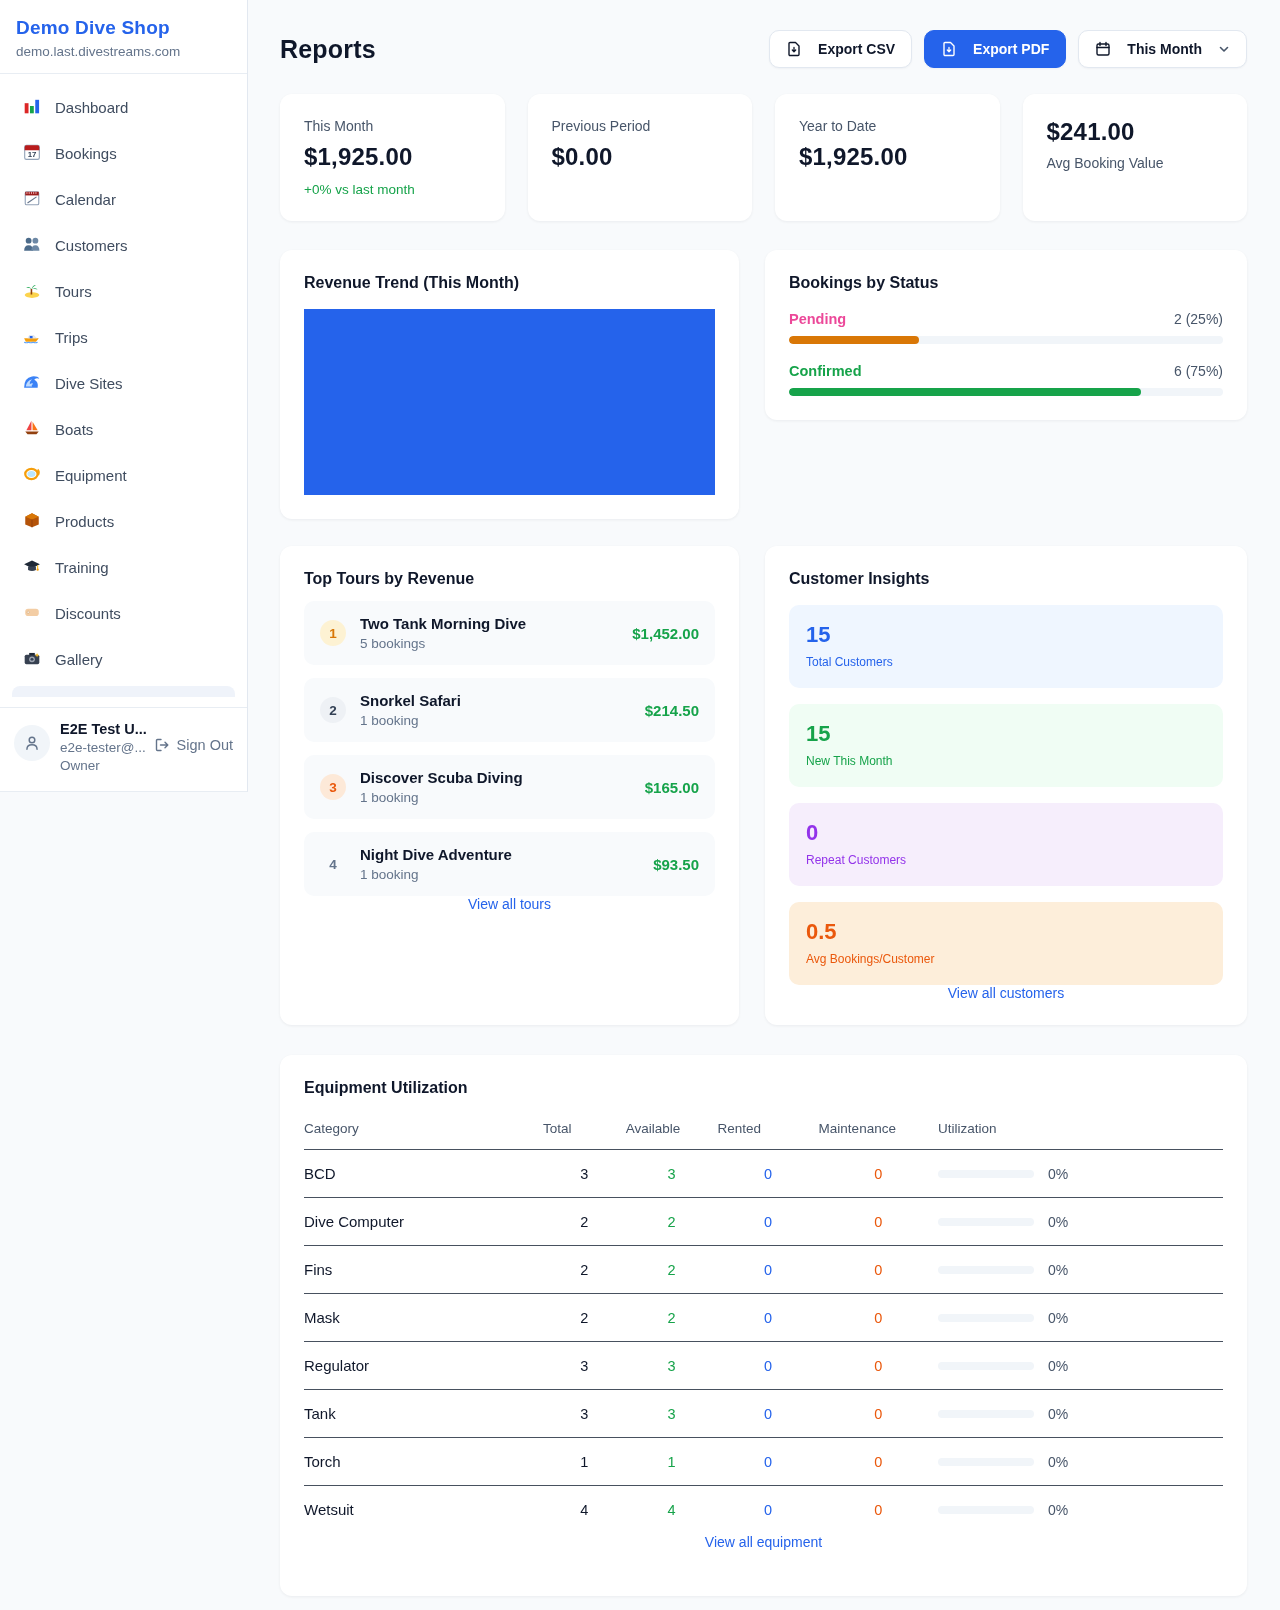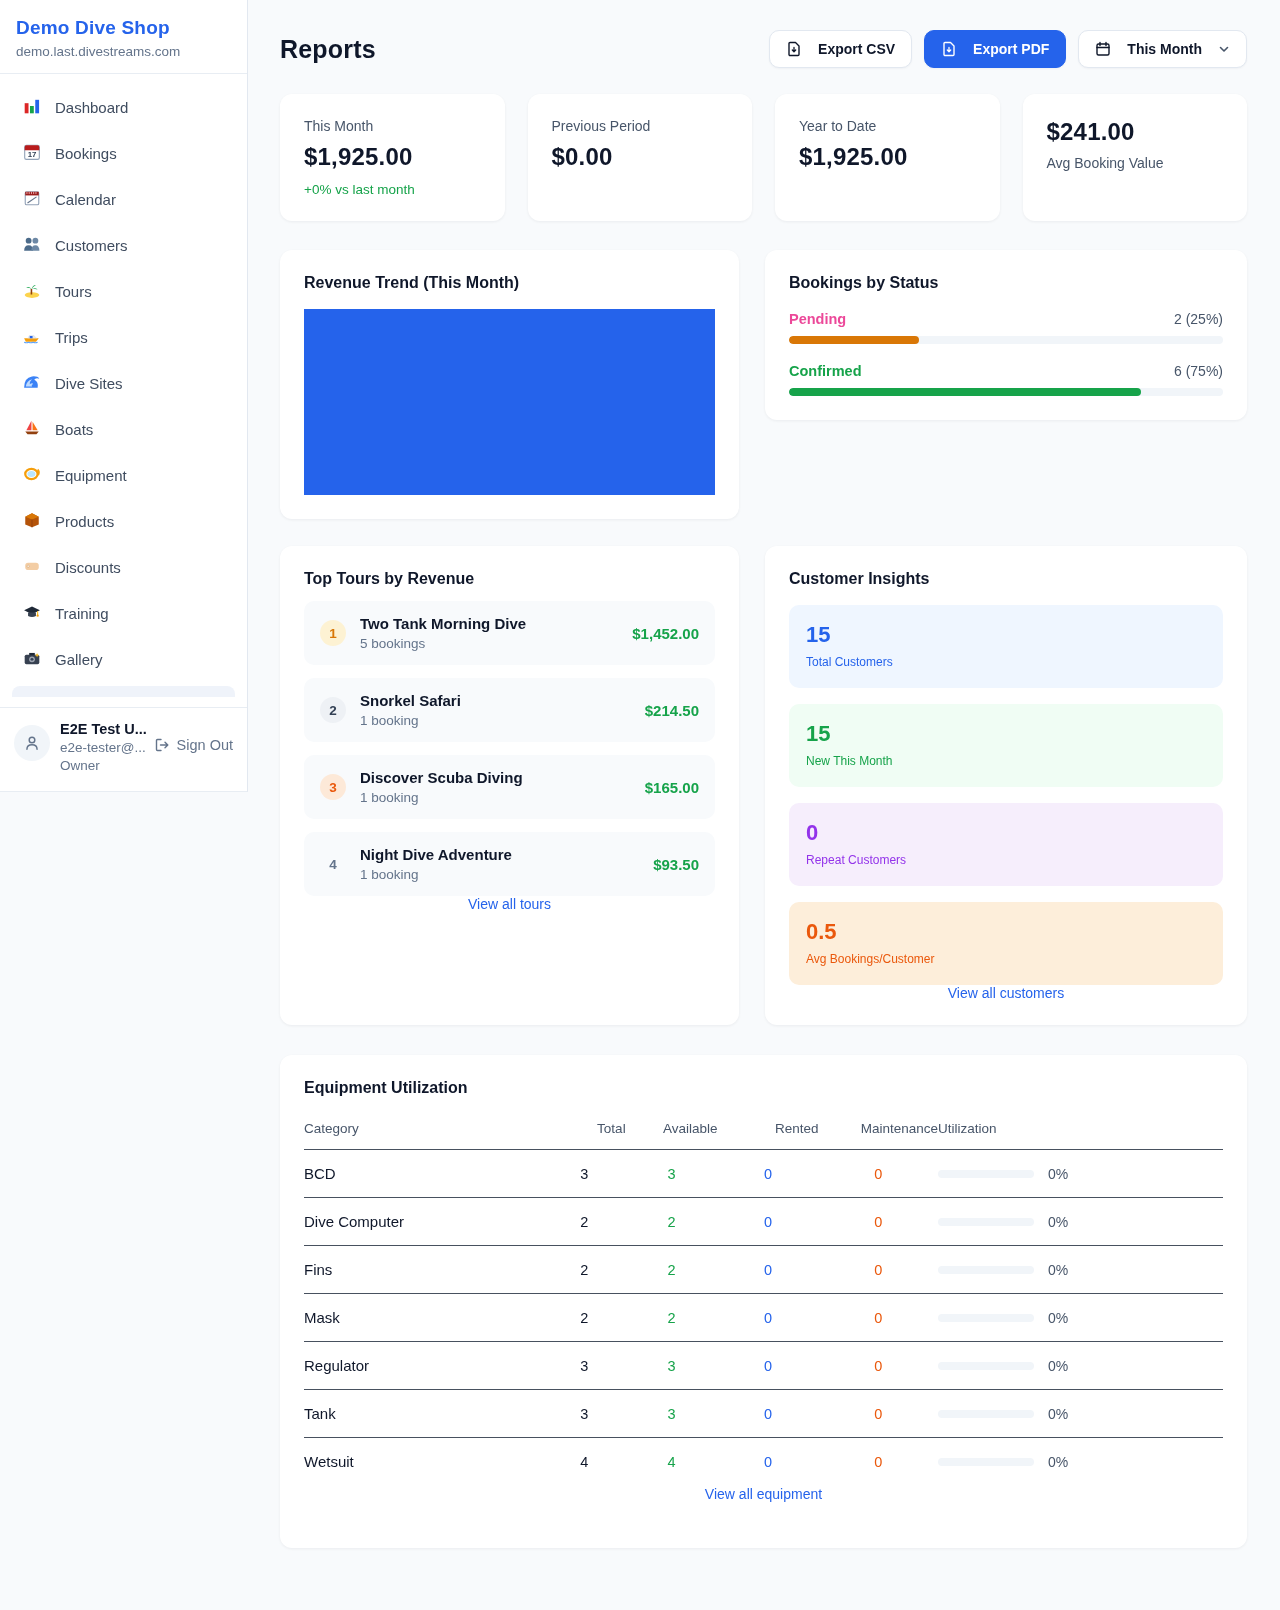--- a/index.html
+++ b/index.html
@@ -88,21 +88,21 @@
   .tile { border-radius:10px; padding:17px 17px 19px; }
   .tile-value { font-size:22px; font-weight:800; }
   .tile-label { font-size:12px; margin-top:7px; }
   .tile.blue { background:#eff6ff; } .tile.blue .tile-value,.tile.blue .tile-label { color:#2563eb; }
   .tile.green { background:#f0fdf4; } .tile.green .tile-value,.tile.green .tile-label { color:#16a34a; }
   .tile.purple { background:#f6eefc; } .tile.purple .tile-value,.tile.purple .tile-label { color:#9333ea; }
   .tile.orange { background:#fdeeda; } .tile.orange .tile-value,.tile.orange .tile-label { color:#ea580c; }
   
   .equip-card { margin-top:30px; padding-bottom:46px; }
   table.equip { width:100%; border-collapse:collapse; margin-top:14px; }
-  .equip th { font-size:13.5px; font-weight:400; color:#475569; padding:10px 0 13px; border-bottom:1px solid #47515f; text-align:right; }
+  .equip th { font-size:13.5px; font-weight:400; color:#475569; padding:10px 0 13px; border-bottom:1px solid #47515f; text-align:left; }
   .equip th.cat, .equip th.util { text-align:left; }
   .equip td { padding:0; height:48px; border-bottom:1px solid #47515f; font-size:14.5px; text-align:center; }
   .equip tr:last-child td { border-bottom:none; }
   .equip td.cat { text-align:left; font-size:15px; font-weight:400; color:#0f172a; }
   .equip td.total { color:#0f172a; }
   .equip td.avail { color:#16a34a; }
   .equip td.rented { color:#2563eb; }
   .equip td.maint { color:#ea580c; }
   .util-cell { display:flex; align-items:center; gap:14px; }
   .util-track { width:96px; height:8px; border-radius:99px; background:#f1f5f9; overflow:hidden; }
@@ -216,36 +216,36 @@
             <path d="M2 5 L8 2 L14 5 L14 12 L8 14.5 L2 12z" fill="#b45309"></path>
             <path d="M2 5 L8 7.5 L14 5 L8 2z" fill="#d97706"></path>
             <path d="M8 7.5 V14.5" stroke="#92400e" stroke-width=".8"></path>
           </svg>
         </span>
       <span>Products</span>
     </div>
     <div class="nav-item">
       <span class="ico">
           <svg width="18" height="18" viewBox="0 0 16 16">
-            <rect x="2" y="5" width="12" height="6.5" rx="2.5" fill="#f3cda4"></rect>
-            <circle cx="4.6" cy="8.2" r="1" fill="#fff" stroke="#d6a878" stroke-width=".6"></circle>
-          </svg>
-        </span>
-      <span>Discounts</span>
-    </div>
-    <div class="nav-item">
-      <span class="ico">
-          <svg width="18" height="18" viewBox="0 0 16 16">
             <path d="M1 6.5 L8 3 L15 6.5 L8 10z" fill="#1f2937"></path>
             <path d="M4.5 8.5 v3 q3.5 2 7 0 v-3" fill="#374151"></path>
             <path d="M13 7.3 v3.5" stroke="#fbbf24" stroke-width="1"></path>
             <circle cx="13" cy="11.3" r="1" fill="#f59e0b"></circle>
           </svg>
         </span>
       <span>Training</span>
+    </div>
+    <div class="nav-item">
+      <span class="ico">
+          <svg width="18" height="18" viewBox="0 0 16 16">
+            <rect x="2" y="5" width="12" height="6.5" rx="2.5" fill="#f3cda4"></rect>
+            <circle cx="4.6" cy="8.2" r="1" fill="#fff" stroke="#d6a878" stroke-width=".6"></circle>
+          </svg>
+        </span>
+      <span>Discounts</span>
     </div>
     <div class="nav-item">
       <span class="ico">
           <svg width="18" height="18" viewBox="0 0 16 16">
             <rect x="1.5" y="5" width="13" height="8.5" rx="1.5" fill="#374151"></rect>
             <rect x="5.5" y="3.5" width="5" height="2" fill="#1f2937"></rect>
             <circle cx="8" cy="9.2" r="2.6" fill="#9ca3af"></circle>
             <circle cx="8" cy="9.2" r="1.3" fill="#334155"></circle>
             <path d="M12.5 3.5 l.6 1.4 1.4.6 -1.4.6 -.6 1.4 -.6-1.4 -1.4-.6 1.4-.6z" fill="#fbbf24"></path>
           </svg>
@@ -511,20 +511,33 @@
           <td class="rented">0</td>
           <td class="maint">0</td>
           <td>
               <span class="util-cell">
                 <span class="util-track"><span class="fill" style="width: 0%;"></span></span>
                 <span class="util-pct">0%</span>
               </span>
             </td>
         </tr>
         <tr>
+          <td class="cat">Torch</td>
+          <td class="total">1</td>
+          <td class="avail">1</td>
+          <td class="rented">0</td>
+          <td class="maint">0</td>
+          <td>
+              <span class="util-cell">
+                <span class="util-track"><span class="fill" style="width: 0%;"></span></span>
+                <span class="util-pct">0%</span>
+              </span>
+            </td>
+        </tr>
+        <tr>
           <td class="cat">Wetsuit</td>
           <td class="total">4</td>
           <td class="avail">4</td>
           <td class="rented">0</td>
           <td class="maint">0</td>
           <td>
               <span class="util-cell">
                 <span class="util-track"><span class="fill" style="width: 0%;"></span></span>
                 <span class="util-pct">0%</span>
               </span>

